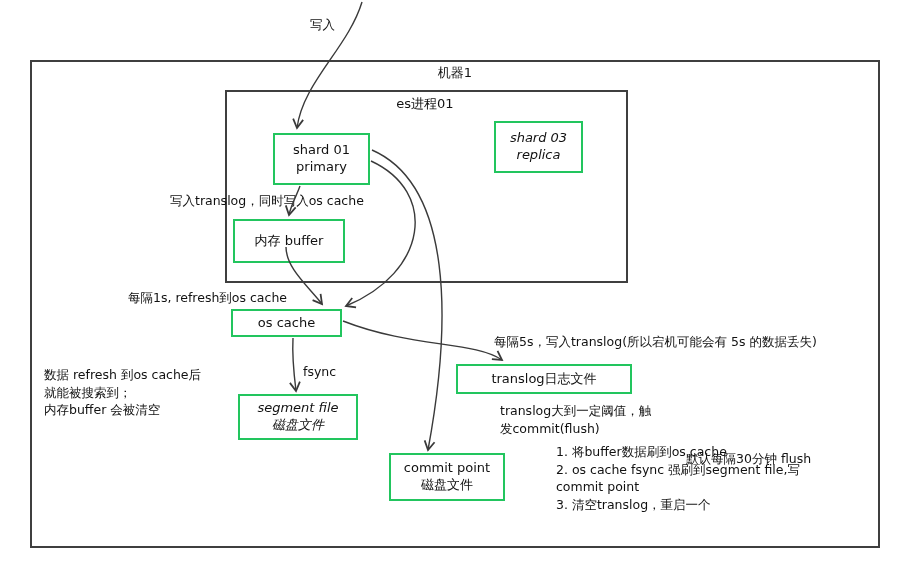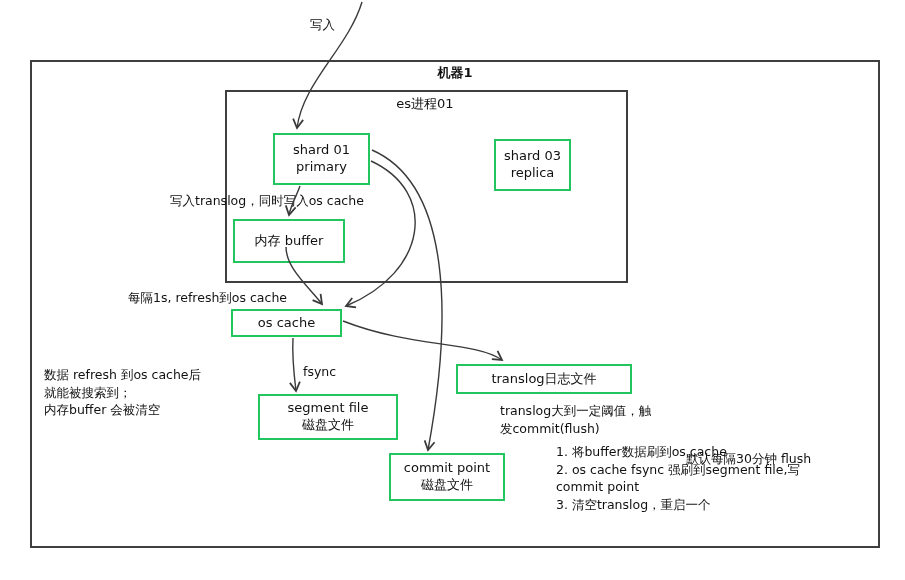--- a/index.html
+++ b/index.html
@@ -60,55 +60,56 @@
     stroke: #3a3a3a;
     stroke-width: 1.4;
   }
 </style>
 </head>
 <body>
 
 <div class="canvas">
 
   <div class="frame" style="left:30px; top:60px; width:850px; height:488px;"></div>
-  <div class="frame-label" style="left:415px; top:64px; width:80px;font-weight:bold;">机器1</div>
+  <div class="frame-label" style="left:415px; top:64px; width:80px;">机器1</div>
 
   <div class="frame" style="left:225px; top:90px; width:403px; height:193px;"></div>
   <div class="frame-label" style="left:375px; top:95px; width:100px;">es进程01</div>
 
   <div class="node" style="left:273px; top:133px; width:97px; height:52px;">shard 01
 primary</div>
 
-  <div class="node" style="left:494px; top:139px; width:77px; height:52px;">shard 03
+  <div class="node" style="left:494px; top:121px; width:89px; height:52px;font-style:italic;">shard 03
 replica</div>
 
   <div class="node" style="left:233px; top:219px; width:112px; height:44px;">内存 buffer</div>
 
   <div class="node" style="left:231px; top:309px; width:111px; height:28px;">os cache</div>
 
-  <div class="node" style="left:258px; top:394px; width:140px; height:46px;">segment file
+  <div class="node" style="left:238px; top:394px; width:120px; height:46px;font-style:italic;">segment file
 磁盘文件</div>
 
   <div class="node" style="left:456px; top:364px; width:176px; height:30px;">translog日志文件</div>
 
   <div class="node" style="left:389px; top:453px; width:116px; height:48px;">commit point
 磁盘文件</div>
 
   <div class="note" style="left:310px; top:16px;">写入</div>
 
   <div class="note" style="left:170px; top:192px;">写入translog，同时写入os cache</div>
 
   <div class="note" style="left:128px; top:289px;">每隔1s, refresh到os cache</div>
 
   <div class="note" style="left:44px; top:318px;margin-top:48px;">数据 refresh 到os cache后
 就能被搜索到；
 内存buffer 会被清空</div>
 
   <div class="note" style="left:303px; top:363px;">fsync</div>
 
+  <div class="note" style="left:494px; top:333px;">每隔5s，写入translog(所以宕机可能会有 5s 的数据丢失)</div>
 
   <div class="note" style="left:500px; top:402px;">translog大到一定阈值，触
 发commit(flush)</div>
 
   <div class="note" style="left:686px; top:420px;margin-top:30px;">默认每隔30分钟 flush</div>
 
   <div class="note" style="left:556px; top:443px;">1. 将buffer数据刷到os cache
 2. os cache fsync 强刷到segment file,写
 commit point
 3. 清空translog，重启一个</div>

